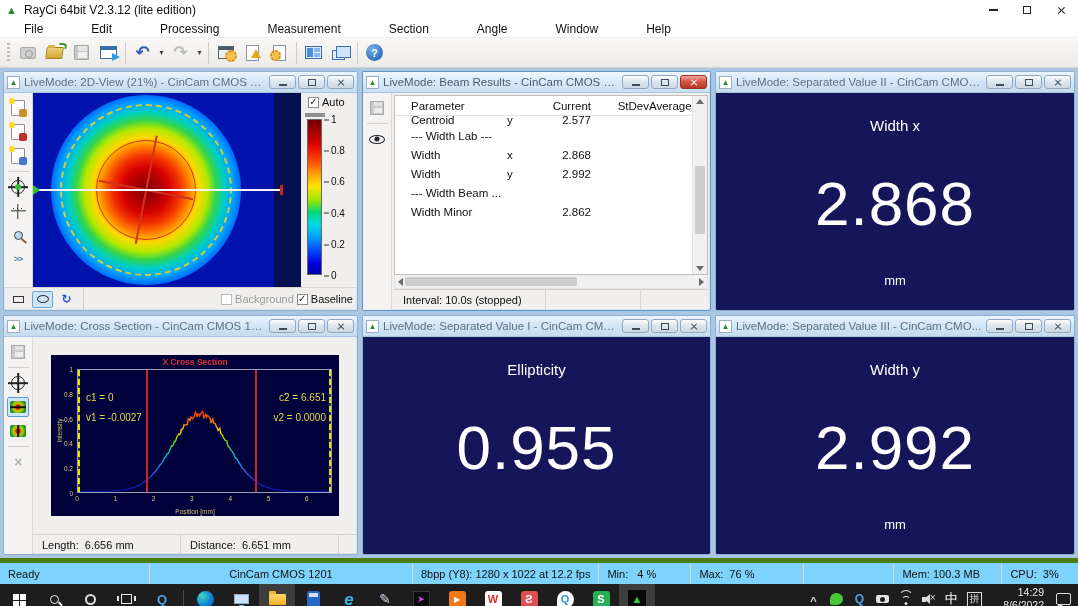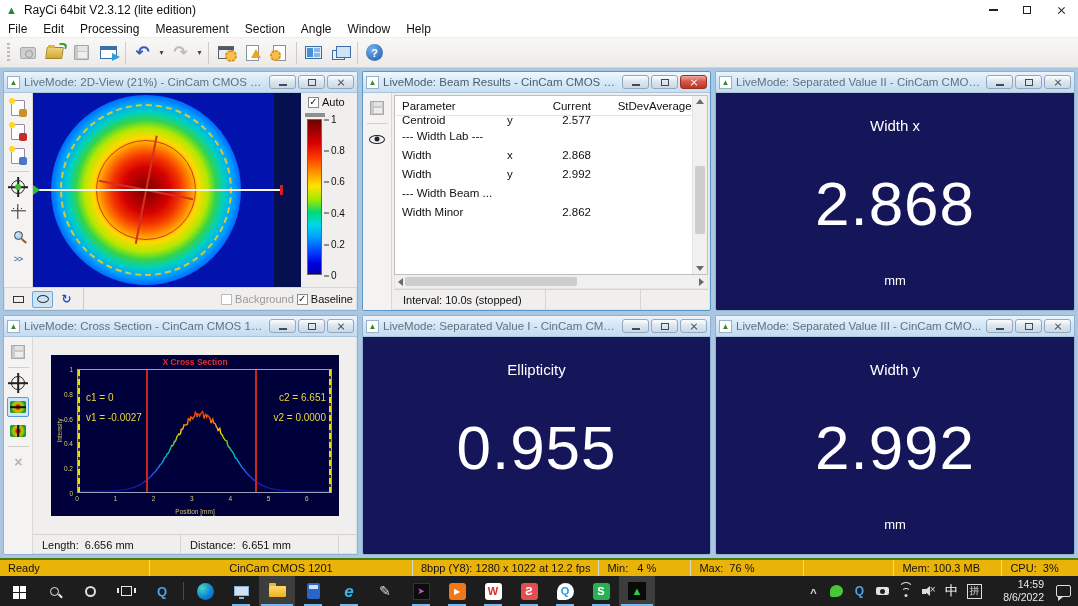--- a/index.html
+++ b/index.html
@@ -11,21 +11,21 @@
   .appicon{color:#1f8b2c;font-size:11px;margin-right:5px}
   .titlebar .ttl{flex:1;padding-left:2px}
   .wbtn{width:34px;height:20px;display:flex;align-items:center;justify-content:center}
   .g-bar{width:9px;height:1.5px;background:#222}
   .g-box{width:8px;height:8px;border:1.2px solid #222}
   .g-xx{position:relative;width:9px;height:9px}
   .g-xx::before,.g-xx::after{content:"";position:absolute;left:0;top:4px;width:9px;height:1.3px;background:#222}
   .g-xx::before{transform:rotate(45deg)}.g-xx::after{transform:rotate(-45deg)}
 
   .menubar{height:18px;background:#fff;display:flex;align-items:center;font-size:12px;color:#111;border-bottom:1px solid #eee}
-  .mitem{padding:0 8px;height:100%;display:flex;align-items:center}
+  .mitem{padding:0 24px;height:100%;display:flex;align-items:center}
 
   .toolbar{height:30px;background:linear-gradient(#f9f8f6,#ecebe8);border-bottom:1px solid #d5d2ce;display:flex;align-items:center;padding-left:3px}
   .grip{width:3px;height:20px;background:repeating-linear-gradient(#bcbcbc 0 2px,transparent 2px 4px);margin:0 4px}
   .ticon{width:27px;height:26px;display:flex;align-items:center;justify-content:center;position:relative}
   .tsep{width:1px;height:22px;background:#cfccc8;margin:0 3px}
   .tcaret{width:11px;height:26px;display:flex;align-items:center;justify-content:center;font-size:8px;color:#444}
   .t-cam{width:16px;height:12px;background:#cfcfcf;border:1px solid #aaa;border-radius:2px;position:relative}
   .t-cam::after{content:"";position:absolute;left:4px;top:2px;width:6px;height:6px;border:1.4px solid #9a9a9a;border-radius:50%}
   .t-folder{width:17px;height:12px;background:linear-gradient(#ecd27a,#d2a832);border:1px solid #a3831f;border-radius:1px;position:relative;transform:skewX(-8deg)}
   .t-folder::before{content:"";position:absolute;top:-3px;left:0;width:7px;height:3px;background:#d9b440;border-radius:1px 1px 0 0}
@@ -134,21 +134,21 @@
   .lbl-dis{color:#9a9a9a}
 
   
   .bres-main{flex:1;display:flex;flex-direction:column;min-width:0;padding:2px 2px 0 2px}
   .tbl{flex:1;display:flex;min-height:0;background:#fff;border:1px solid #c2bfbb}
   .tbl-cols{flex:1;display:flex;flex-direction:column;overflow:hidden}
   .thead{display:flex;height:20px;flex:none;align-items:center;border-bottom:1px solid #e6e4e1;font-size:11.5px;color:#111}
   .trows{flex:1;overflow:hidden}
   .trow{display:flex;height:19px;align-items:center;font-size:11.5px;color:#111}
   .trow.clip{height:10px;overflow:hidden;align-items:flex-end}
-  .tc-parameter,.th-param{flex:0 0 112px;padding-left:7px;white-space:nowrap}
+  .tc-parameter,.th-param{flex:0 0 112px;padding-left:16px;white-space:nowrap}
   .tc-axis,.th-axis{flex:0 0 24px}
   .tc-current,.th-cur{flex:0 0 60px;text-align:right}
   .tc-stdev,.th-std{flex:0 0 58px;text-align:right}
   .tc-average,.th-avg{flex:1;text-align:right;padding-right:3px;white-space:nowrap}
   .vscroll{width:15px;flex:none;background:#f0f0f0;border-left:1px solid #e4e4e4;display:flex;flex-direction:column;align-items:center;padding:3px 0}
   .arr-up{width:0;height:0;border-left:4px solid transparent;border-right:4px solid transparent;border-bottom:5px solid #6a6a6a}
   .arr-dn{width:0;height:0;border-left:4px solid transparent;border-right:4px solid transparent;border-top:5px solid #6a6a6a}
   .vtrack{flex:1;position:relative;width:100%}
   .vthumb{position:absolute;left:2px;right:2px;top:38%;height:42%;background:#cdcdcd;border-radius:2px}
   .hscroll{height:14px;flex:none;background:#f0f0f0;border:1px solid #e4e4e4;border-top:none;display:flex;align-items:center;padding:0 3px}
@@ -179,21 +179,21 @@
   .xlabels{position:absolute;left:26px;right:7px;bottom:12px;height:9px}
   .xtick{position:absolute;transform:translateX(-50%);font-size:6.5px;color:#d8cc70}
   .ylab-axis{position:absolute;left:-12px;top:45%;transform:rotate(-90deg);font-size:6.5px;color:#cfc060;width:40px;text-align:center}
   .xlab-axis{position:absolute;bottom:1px;width:100%;text-align:center;font-size:6.5px;color:#cfc060}
   .curve{position:absolute;inset:0;width:100%;height:100%}
   .xstat{height:20px;flex:none;border-top:1px solid #d5d2ce;display:flex;align-items:center;font-size:11px;color:#111}
   .xcell{height:100%;display:flex;align-items:center;padding-left:9px;border-right:1px solid #d8d5d1;white-space:pre}
   .xcell.c1{flex:0 0 148px}.xcell.c2{flex:0 0 158px}.xcell.c3{flex:1;border-right:none}
 
   
-  .statusbar{height:18px;background:#eab308;border-top:2px solid #4d7c0f;display:flex;font-size:11px;color:#111;align-items:stretch}
+  .statusbar{height:26px;background:#7dd3fc;border-top:5px solid #4d7c0f;display:flex;font-size:11px;color:#111;align-items:stretch}
   .sc{display:flex;align-items:center;padding:0 8px;border-right:1px solid #dad7d3;white-space:pre}
   .sc.ready{flex:0 0 150px}.sc.cam{flex:0 0 263px;justify-content:center}.sc.fmt{flex:0 0 172px}
   .sc.min{flex:0 0 92px}.sc.max{flex:0 0 113px}.sc.blank{flex:0 0 90px}.sc.mem{flex:0 0 108px}.sc.cpu{flex:1;border-right:none}
 
   
   .taskbar{height:30px;background:#1d1d1d;display:flex;align-items:stretch;color:#e8e8e8}
   .tb{width:36px;display:flex;align-items:center;justify-content:center;position:relative;flex:none}
   .tb.run::after{content:"";position:absolute;bottom:0;left:9px;right:9px;height:2px;background:#76b9ed}
   .tb.active{background:#3d3d3d}
   .tb.active::after{content:"";position:absolute;bottom:0;left:2px;right:2px;height:2px;background:#76b9ed}
@@ -765,20 +765,20 @@
           <i></i>
         </span>
       </div>
     <div class="tr-item">
         <span class="ime">中</span>
       </div>
     <div class="tr-item">
         <span class="ime-box">拼</span>
       </div>
     <div class="clock">
-      <span>14:59</span>
+      <span>14:29</span>
       <span>8/6/2022</span>
     </div>
     <div class="tr-item" style="width:30px">
         <span class="ic-notif"></span>
       </div>
   </div>
 </div>
 
 </body></html>

